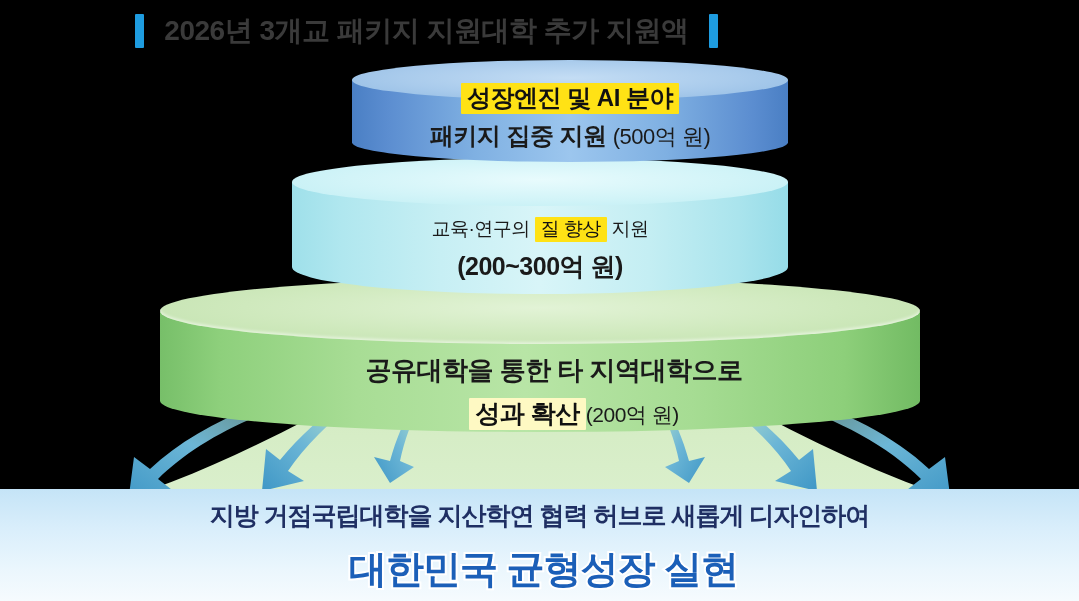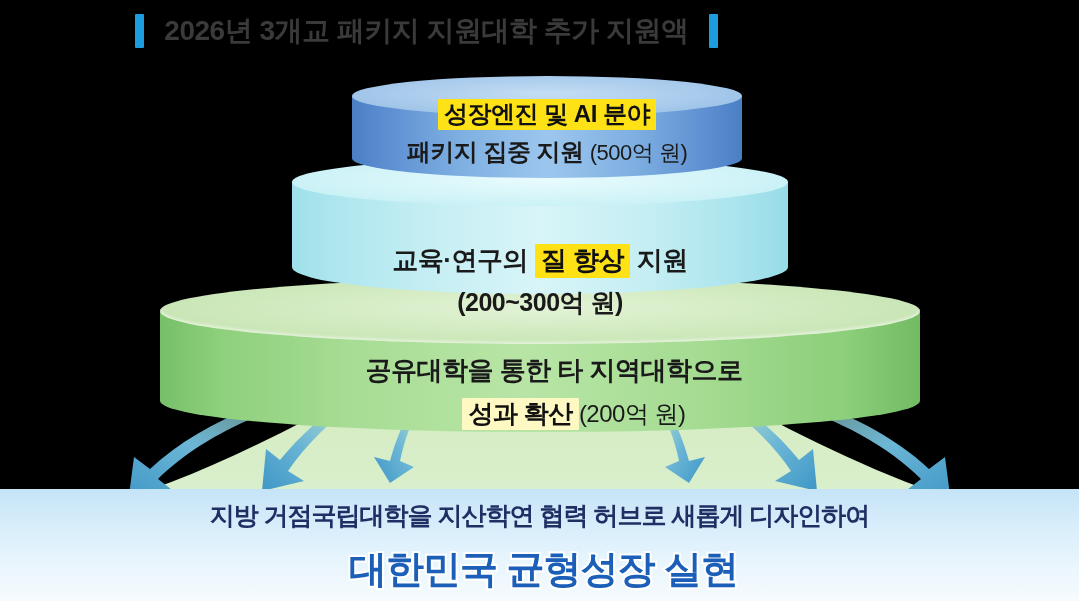--- a/index.html
+++ b/index.html
@@ -81,40 +81,40 @@
     border-radius:0 0 50% 50% / 0 0 26% 26%;
   }
   #cyl-bottom .top{
     height:66px;
     background:radial-gradient(ellipse at 50% 45%, #e2f3d6 0%, #cfe9bd 55%, #bfe0ab 100%);
     box-shadow:inset 0 -2px 3px rgba(255,255,255,.5);
   }
   #cyl-bottom .txt{top:78px;padding-left:28px;}
   #cyl-bottom .ln{font-size:26px;font-weight:bold;letter-spacing:-0.5px;}
   #cyl-bottom .ln2{margin-top:13px;font-size:25px;font-weight:bold;}
-  #cyl-bottom .sub{font-size:24px;font-weight:normal;}
+  #cyl-bottom .sub{font-size:21px;font-weight:normal;}
 
   
   #cyl-mid{left:292px;top:158px;width:496px;height:150px;}
   #cyl-mid .body{
     top:24px;height:112px;
     background:linear-gradient(to right,
       #9fe0ea 0%, #b0e7ef 10%, #c7eff4 30%, #d8f5f8 50%, #c4eef3 72%, #aae4ed 90%, #96dce8 100%);
     border-radius:0 0 50% 50% / 0 0 24% 24%;
   }
   #cyl-mid .top{
     height:48px;
     background:radial-gradient(ellipse at 50% 45%, #e8fbfd 0%, #d2f4f8 55%, #bdedf3 100%);
   }
   #cyl-mid .txt{top:60px;}
-  #cyl-mid .ln{font-size:26px;font-weight:bold;letter-spacing:-0.5px;margin-top:28px;}
+  #cyl-mid .ln{font-size:19px;font-weight:normal;letter-spacing:-0.5px;}
   #cyl-mid .ln2{margin-top:12px;font-size:25px;font-weight:bold;letter-spacing:-0.5px;}
 
   
-  #cyl-top{left:352px;top:76px;width:376px;height:108px;padding-left:14px;}
+  #cyl-top{left:352px;top:60px;width:436px;height:108px;}
   #cyl-top .body{
     top:20px;height:82px;
     background:linear-gradient(to right,
       #4a7fc4 0%, #5b8dd0 8%, #7fb0e2 28%, #9cc6ee 50%, #7fb0e2 72%, #5b8dd0 92%, #4a7fc4 100%);
     border-radius:0 0 50% 50% / 0 0 24% 24%;
   }
   #cyl-top .top{
     height:40px;
     background:radial-gradient(ellipse at 50% 45%, #c4ddf4 0%, #a9cbec 55%, #8fb9e2 100%);
   }

